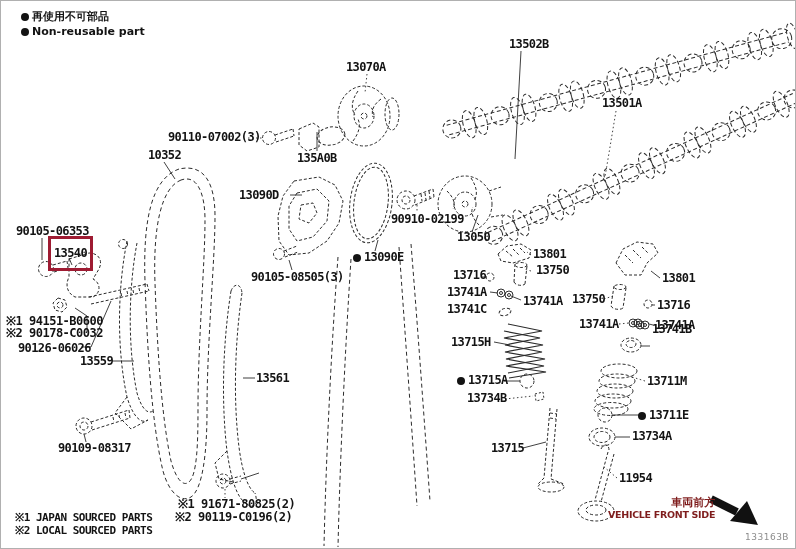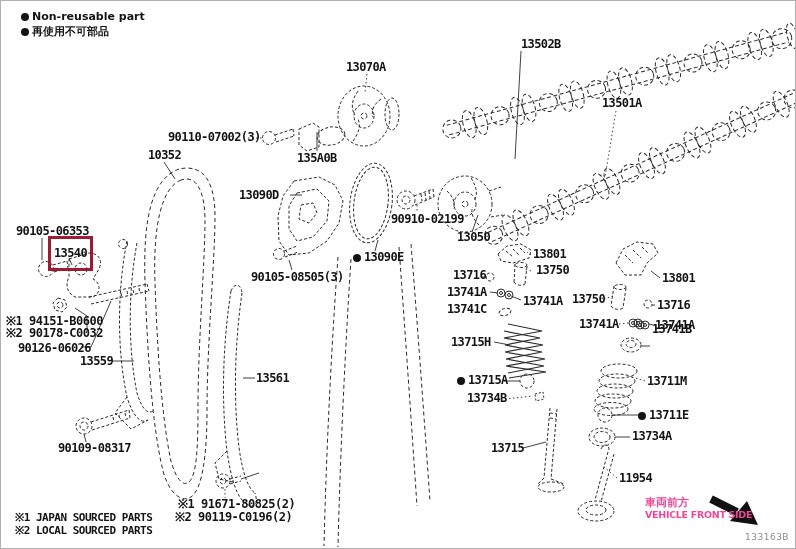--- a/index.html
+++ b/index.html
@@ -14,21 +14,21 @@
     position:absolute;font:bold 12px "DejaVu Sans Mono",monospace;
     letter-spacing:-0.6px;color:#131313;white-space:nowrap;line-height:13px;
   }
   .label.small{font-size:12px;letter-spacing:-0.5px;}
   .label.boxed{border:3px solid var(--hl,#9e1b32);padding:8px 3px;margin-left:-6px;margin-top:-4px;}
   .pdot,.ldot{display:inline-block;width:8px;height:8px;border-radius:50%;background:#131313;margin-right:3px;vertical-align:-1px;}
   .legend{position:absolute;left:20px;top:8px;color:#131313;}
   .legend-row{font:bold 11px "DejaVu Sans","Liberation Sans",sans-serif;line-height:15px;white-space:nowrap;}
   .footnotes{position:absolute;left:14px;top:510px;color:#131313;}
   .footnotes div{font:bold 11px "DejaVu Sans Mono",monospace;letter-spacing:-0.5px;line-height:13px;white-space:nowrap;}
-  .front-indicator{position:absolute;left:644px;top:496px;color:#ec4899;}
+  .front-indicator{position:absolute;left:607px;top:496px;color:#7f1d1d;text-align:right;}
   .front-jp{font:bold 11px "DejaVu Sans","Liberation Sans",sans-serif;line-height:12px;}
   .front-en{font:bold 9.5px "DejaVu Sans","Liberation Sans",sans-serif;line-height:12px;letter-spacing:-0.3px;}
   .drawing-code{position:absolute;left:744px;top:531px;font:9px "DejaVu Sans",sans-serif;color:#8d8d8d;letter-spacing:0.5px;}
 </style>
 </head>
 <body>
 
 <div class="stage">
 
   <svg class="art" width="794" height="547" viewBox="0 0 794 547">
@@ -310,26 +310,26 @@
       </g>
 
       <g>
         <line x1="710" y1="498" x2="736" y2="511" stroke="#111" stroke-width="8"></line>
         <polygon points="757,524 746,500 729,520" fill="#111" stroke="none"></polygon>
       </g>
     </g>
   </svg>
 
   <div class="legend">
+    <div class="legend-row"><span class="ldot"></span><span>再使用不可部品</span></div>
     <div class="legend-row"><span class="ldot"></span><span>Non-reusable part</span></div>
-    <div class="legend-row"><span class="ldot"></span><span>再使用不可部品</span></div>
   </div>
 
   <div id="labels-layer">
-      <div class="label" style="left: 520px; top: 37px;">13502B</div>
+      <div class="label" style="left: 508px; top: 37px;">13502B</div>
       <div class="label" style="left: 601px; top: 96px;">13501A</div>
       <div class="label" style="left: 345px; top: 60px;">13070A</div>
       <div class="label" style="left: 167px; top: 130px;">90110-07002(3)</div>
       <div class="label" style="left: 296px; top: 151px;">135A0B</div>
       <div class="label" style="left: 147px; top: 148px;">10352</div>
       <div class="label" style="left: 238px; top: 188px;">13090D</div>
       <div class="label" style="left: 390px; top: 212px;">90910-02199</div>
       <div class="label" style="left: 456px; top: 230px;">13050</div>
       <div class="label" style="left: 352px; top: 250px;"><span class="pdot"></span>13090E</div>
       <div class="label" style="left: 250px; top: 270px;">90105-08505(3)</div>

